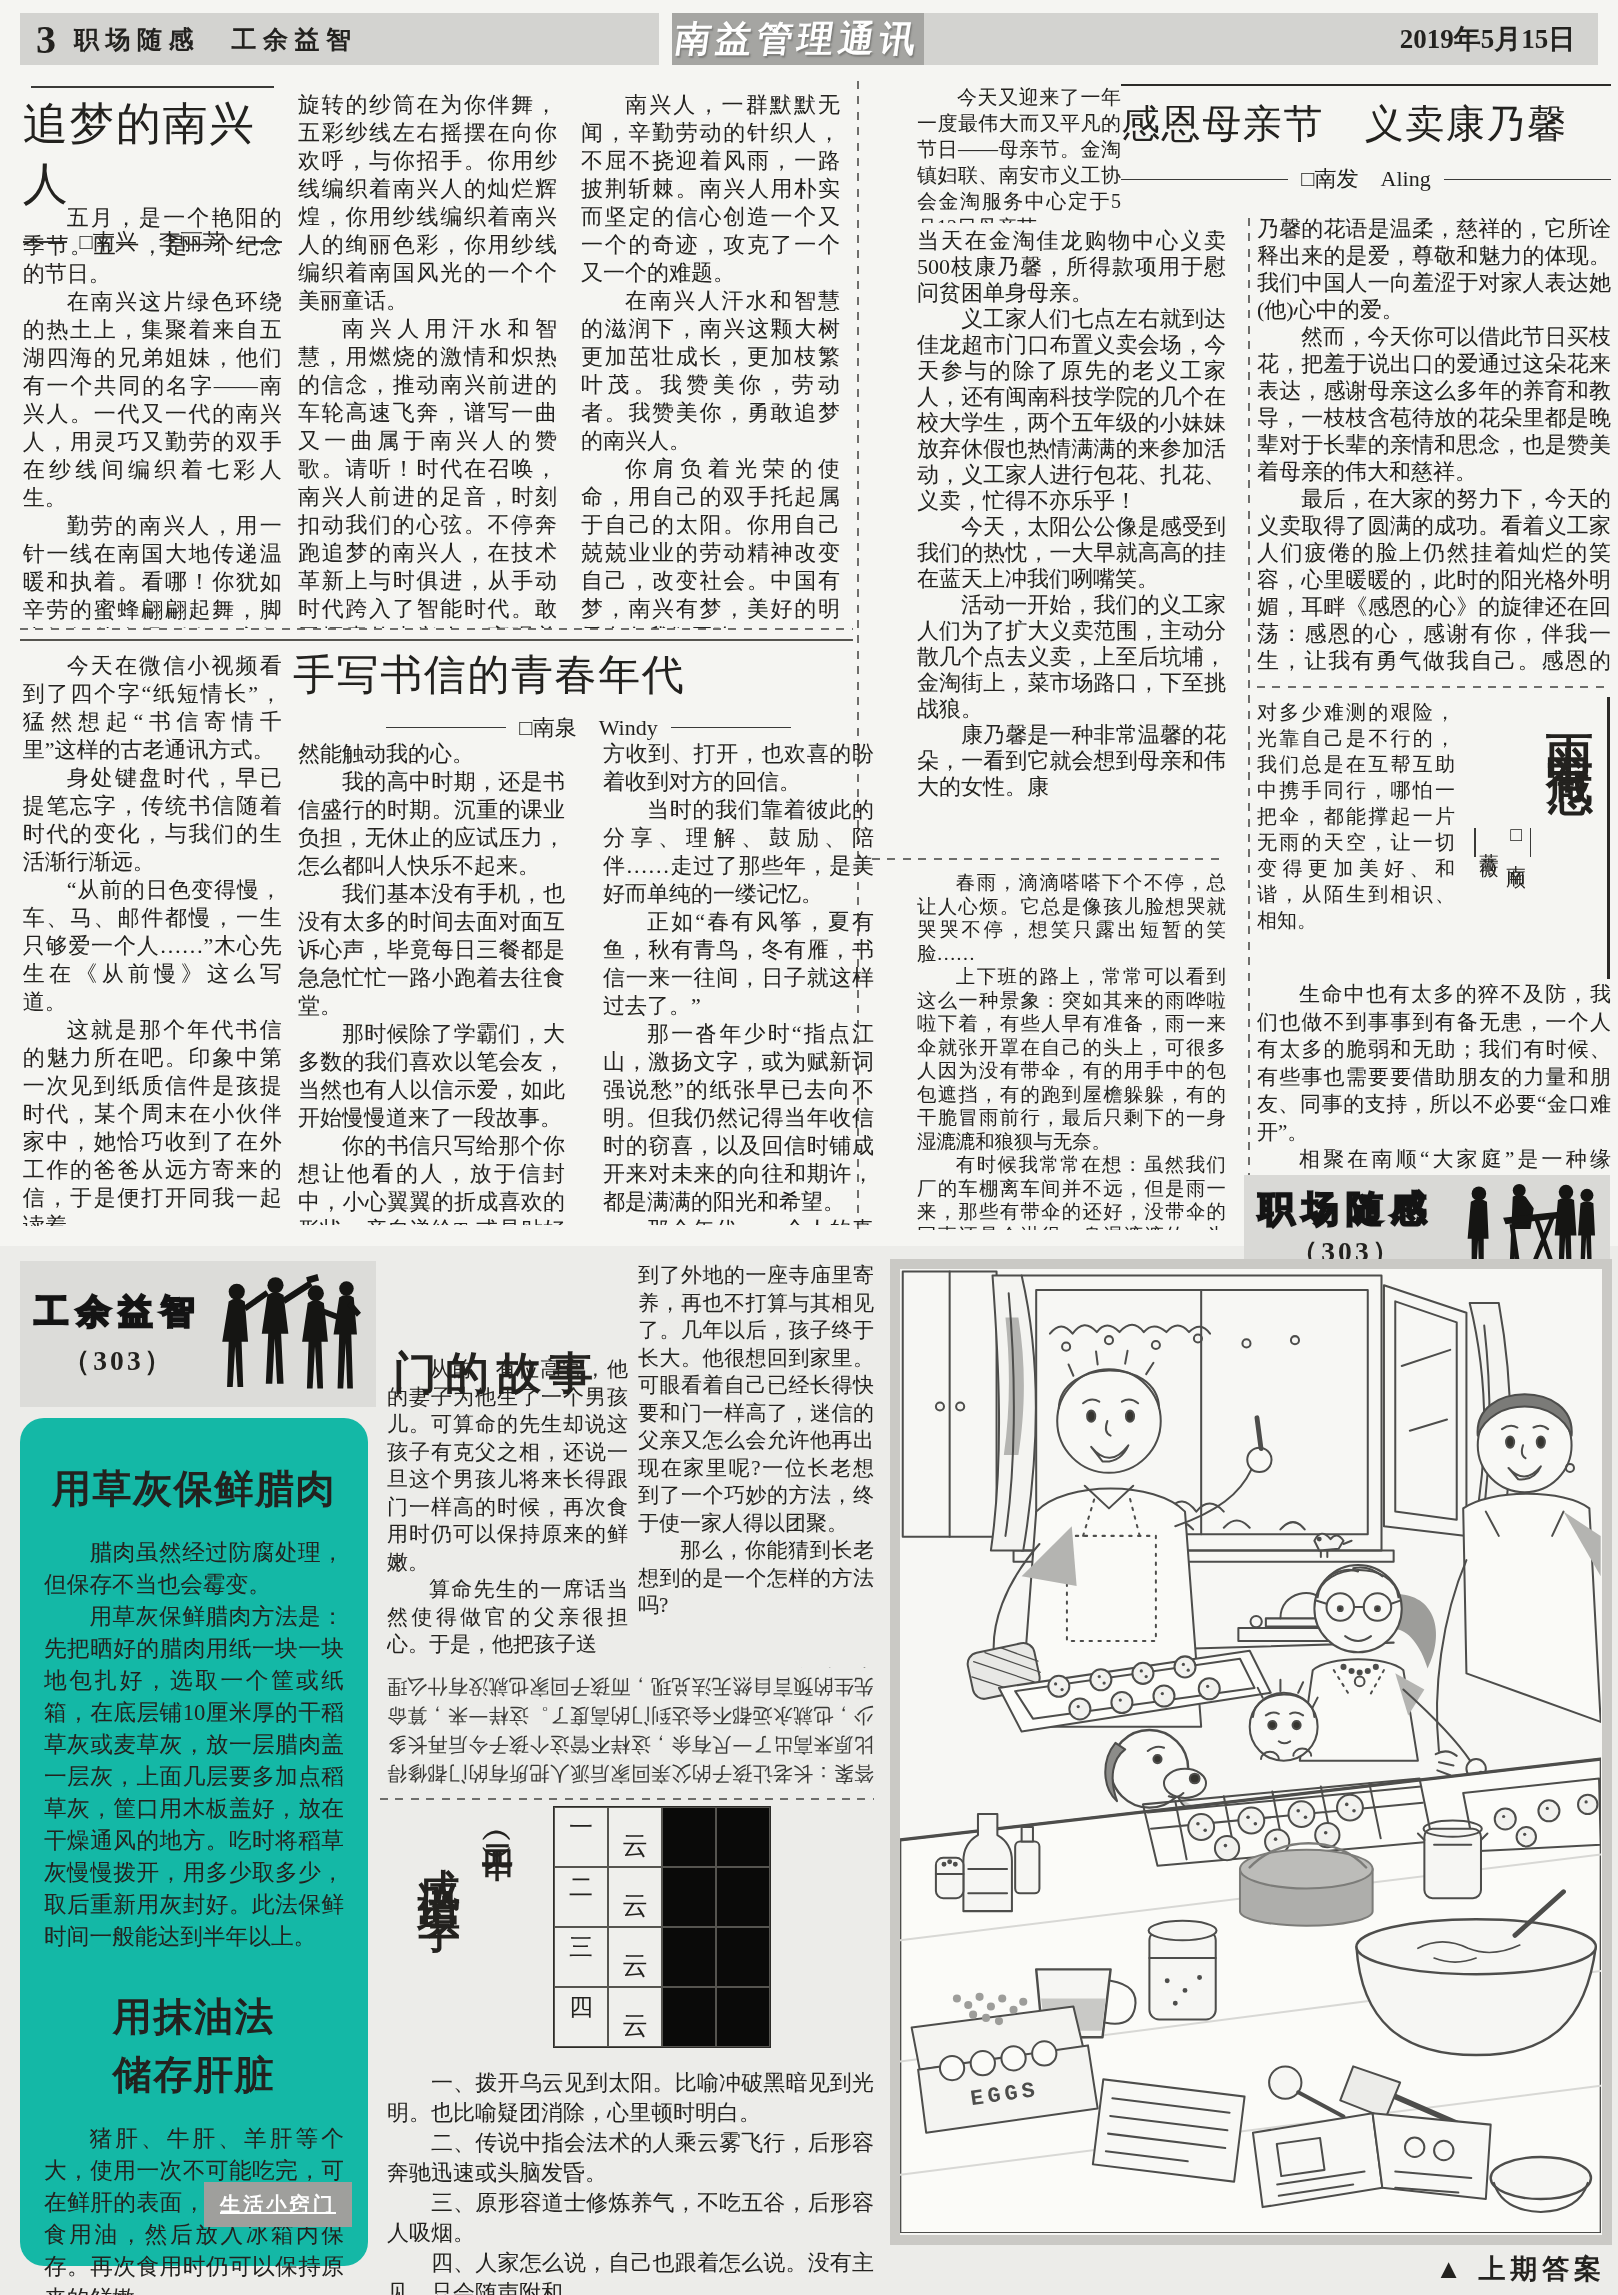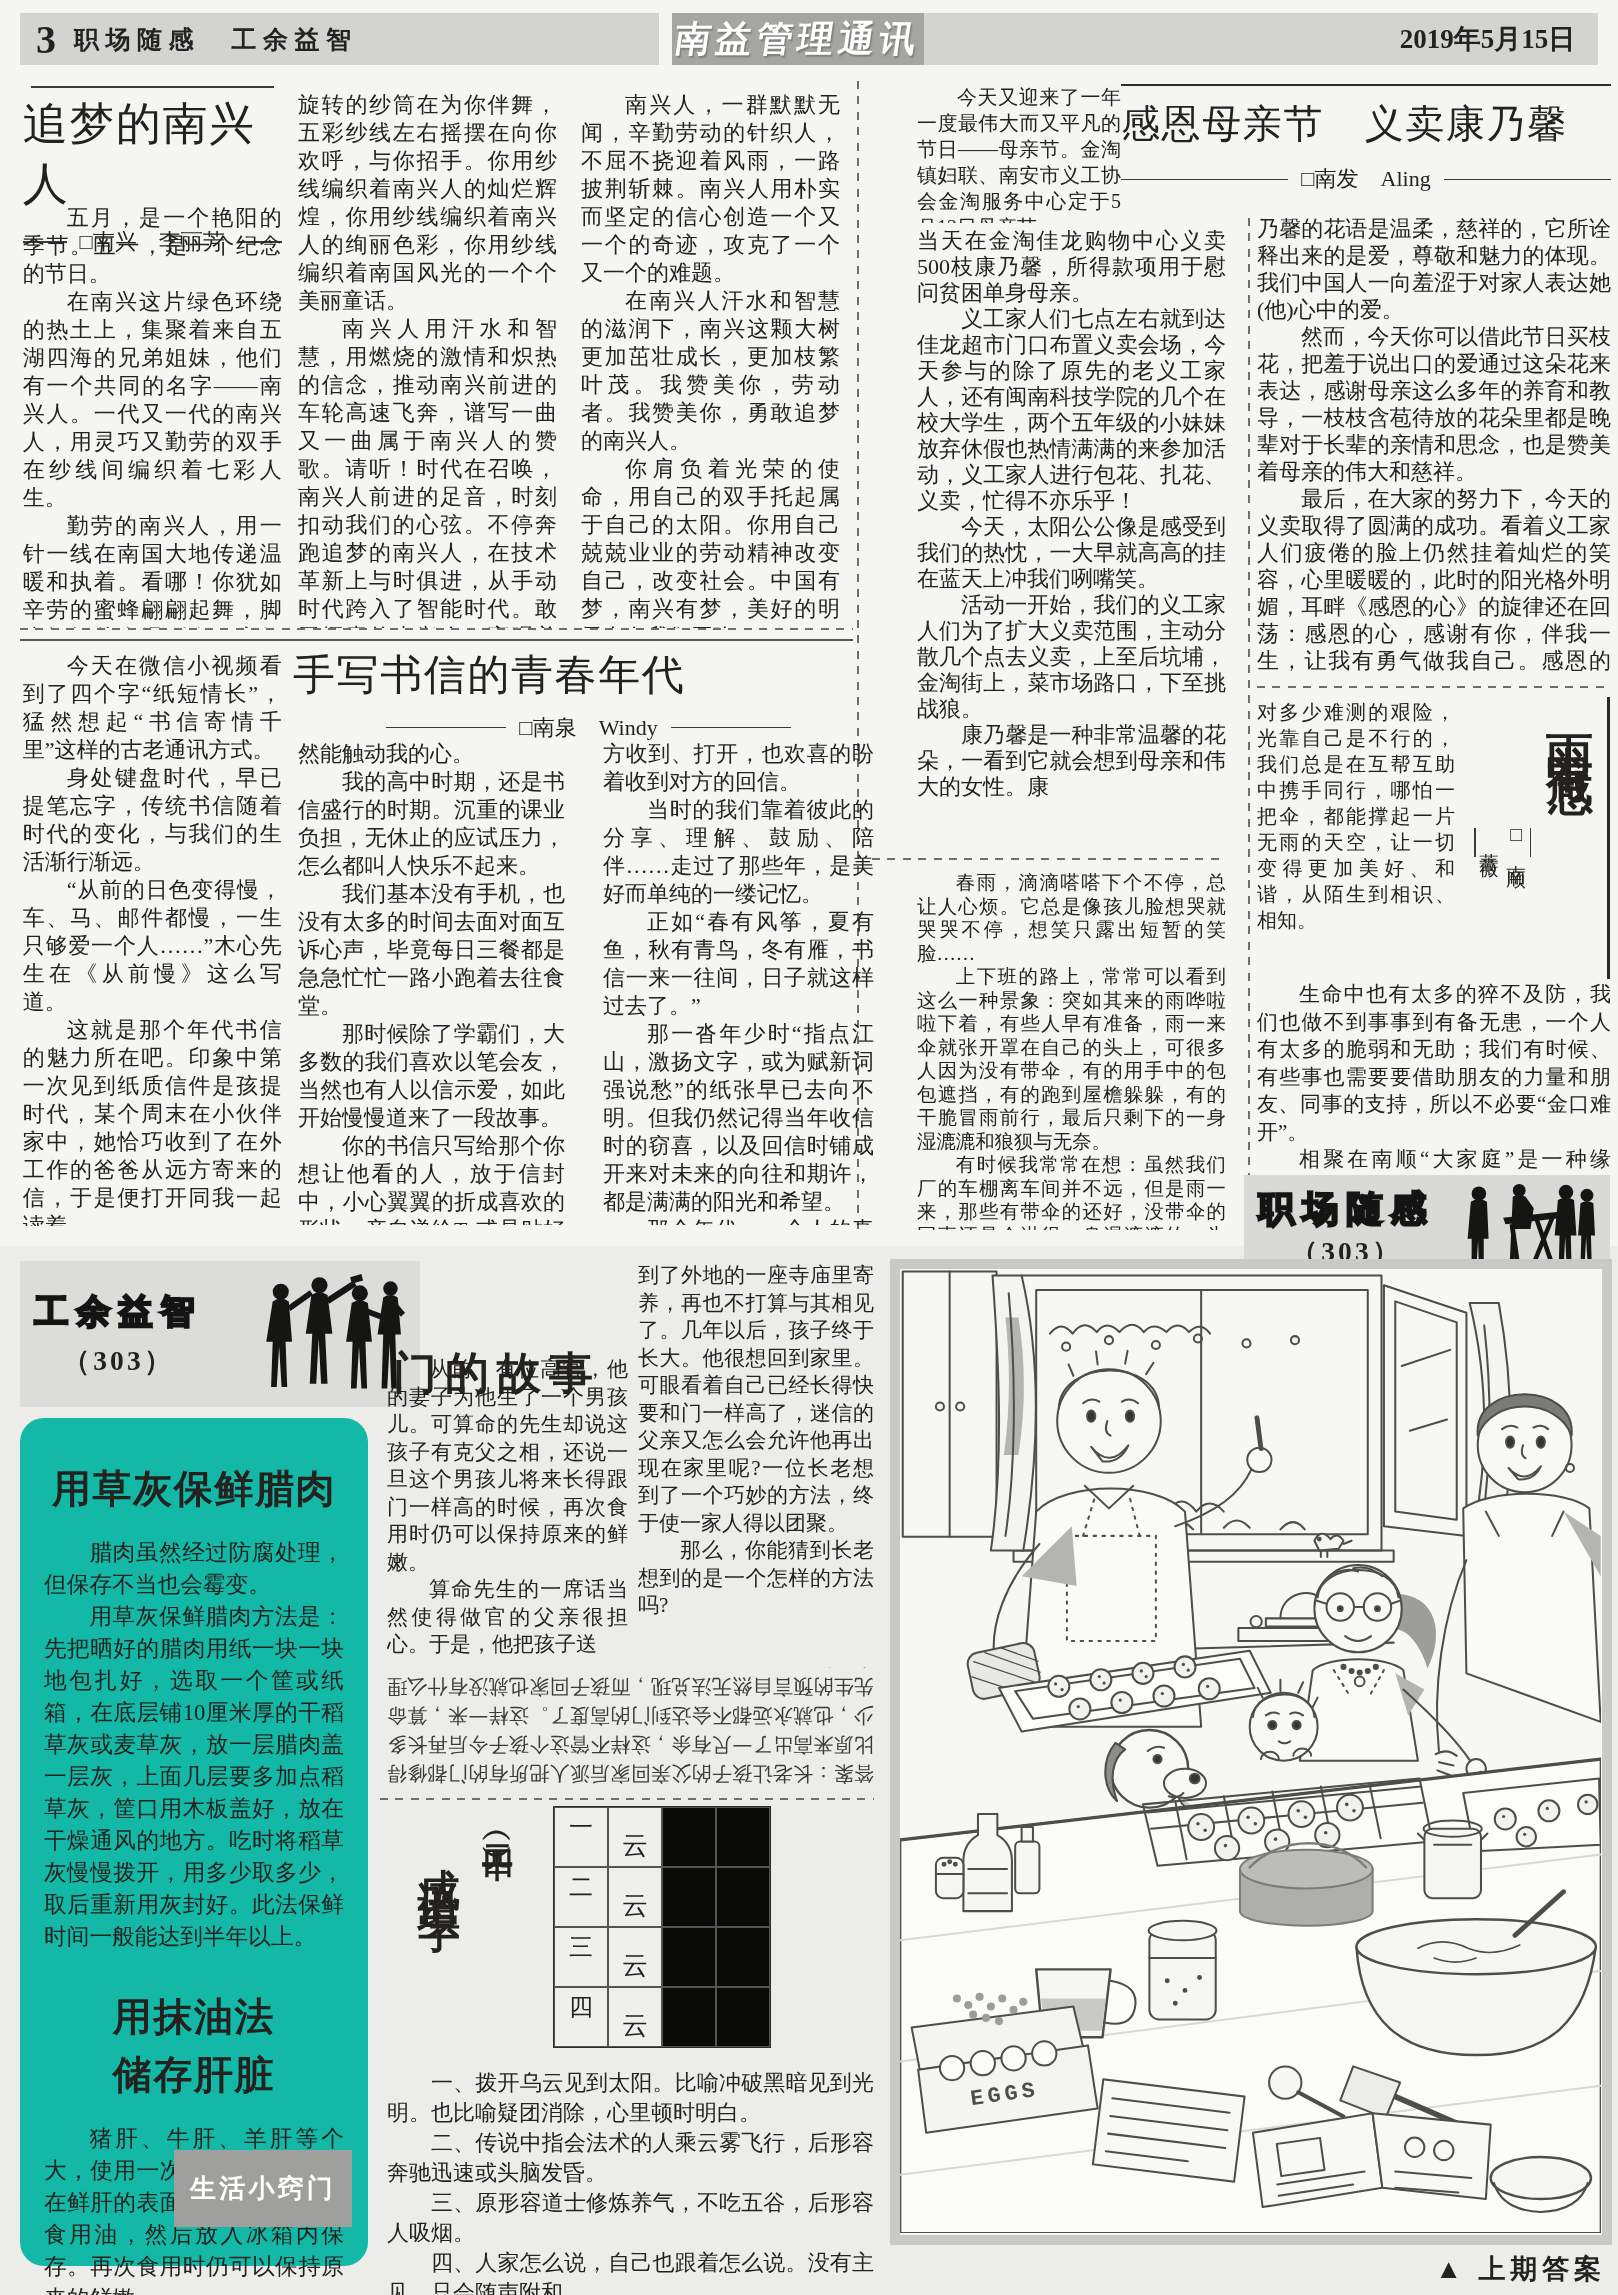--- a/index.html
+++ b/index.html
@@ -41,22 +41,22 @@
   .issue{font-size:27.5px;font-weight:bold;text-align:center;letter-spacing:3.2px;}
   
   .vert{writing-mode:vertical-rl;text-orientation:mixed;}
   .rain-title{font-size:47px;font-weight:bold;letter-spacing:11.3px;}
   .rain-byline{font-size:19.4px;letter-spacing:4.9px;display:flex;flex-direction:column;align-items:center;}
   .vrule{width:1.6px;height:29px;background:#3a3a38;margin:4.9px 0;}
   
   .card{background:#14b8a6;border-radius:24px;box-sizing:border-box;padding:29px 24px;}
   .card h2{font-size:39px;text-align:center;font-weight:bold;margin:14.6px 0 21px 0;letter-spacing:1.6px;}
   .tips-label{position:absolute;right:16px;bottom:39px;background:#9f9f9c;color:#fff;
-              font-family:"Liberation Sans",sans-serif;font-weight:bold;font-size:26px;
-              padding:21px 16px;letter-spacing:3.2px;}
+              font-family:"Liberation Sans",sans-serif;font-weight:bold;font-size:20px;
+              padding:9px 16px;letter-spacing:3.2px;text-decoration:underline;}
   
   .door-title{font-size:44px;font-weight:bold;letter-spacing:8px;}
   .answer{transform:rotate(180deg);font-size:20px;line-height:29px;color:#3a3a37;text-align:justify;}
   
   .pz-grid{border:1.6px solid #2c2b28;background:#efefec;}
   .pz-row{display:flex;}
   .pz-cell{width:54px;height:60px;box-sizing:border-box;border:0.8px solid #55544f;position:relative;}
   .pz-black{background:#0a0a09;}
   .pz-num{font-size:24px;position:absolute;top:3.2px;left:0;right:0;text-align:center;}
   .pz-given{font-size:26px;position:absolute;bottom:3.2px;left:0;right:0;text-align:center;}
@@ -207,21 +207,21 @@
       <circle cx="124" cy="12" r="9"></circle>
         <path d="M114,22 q10,-6 20,0 l3,44 -7,0 1,42 -6,0 -2,-40 -2,40 -6,0 1,-42 -6,0 z"></path>
       <circle cx="150" cy="16" r="8"></circle>
         <path d="M142,26 q8,-5 16,0 l2,40 -5,0 1,40 -5,0 -2,-38 -2,38 -5,0 1,-40 -4,0 z"></path>
     </g>
   </svg>
 </div>
 
 <div class="abs bottom-bg" style="left:0;top:1246px;width:1618px;height:1049px;z-index:-1;"></div>
 
-<div class="abs gbox" style="left:20px;top:1261px;width:400px;height:146px;background:#dcdcd9;">
+<div class="abs gbox" style="left:20px;top:1261px;width:356px;height:146px;background:#dcdcd9;">
   <div style="text-align:center;">
     <div class="outlined" style="font-size:34px;">工余益智</div>
     <div class="issue" style="margin-top:8px;">（303）</div>
   </div>
   <svg width="142" height="121" viewBox="0 0 176 150" style="margin-left:auto;">
     <g fill="#151513">
       <circle cx="22" cy="22" r="10"></circle>
         <path d="M12,34 q10,-7 20,0 l4,50 -8,0 2,56 -7,0 -3,-50 -3,50 -7,0 2,-56 -8,0 z"></path>
       <path d="M30,40 l28,-20 4,6 -28,20 z"></path>
       <circle cx="70" cy="14" r="10"></circle>

